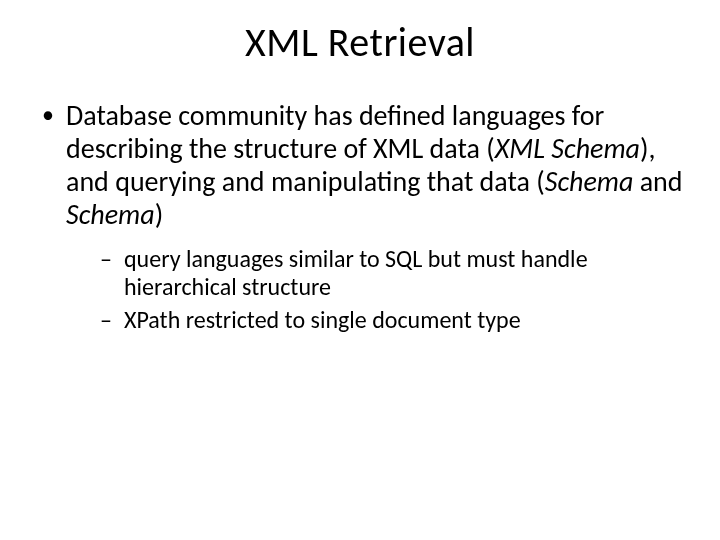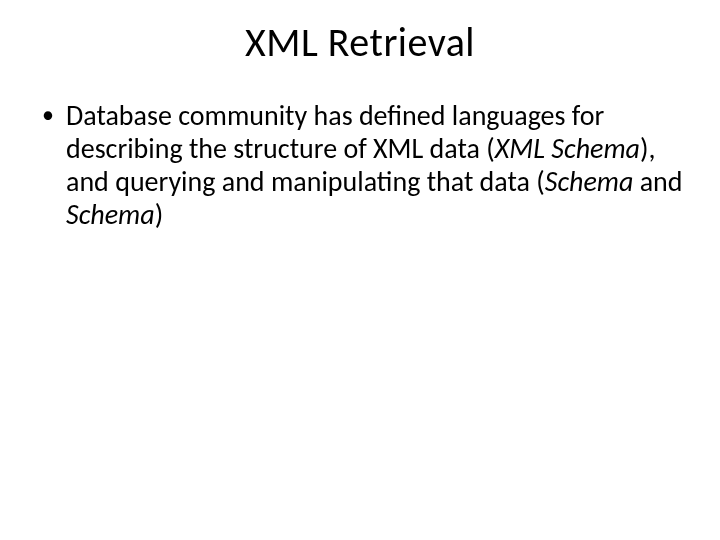--- a/index.html
+++ b/index.html
@@ -68,15 +68,23 @@
 </style>
 </head>
 <body>
 
 <div class="slide">
   <h1 class="title">XML Retrieval</h1>
 
   <ul class="level1">
     <li>
       <span id="bullet-1-runs"><span>Database community has defined languages for describing the structure of XML data (</span><span class="italic">XML Schema</span><span>), and querying and manipulating that data (</span><span class="italic">Schema</span><span> and </span><span class="italic">Schema</span><span>)</span></span>
+      <ul class="level2">
+        <li>
+          <span>query languages similar to SQL but must handle hierarchical structure</span>
+        </li>
+        <li>
+          <span>XPath restricted to single document type</span>
+        </li>
+      </ul>
     </li>
   </ul>
 </div>
 
 </body></html>

